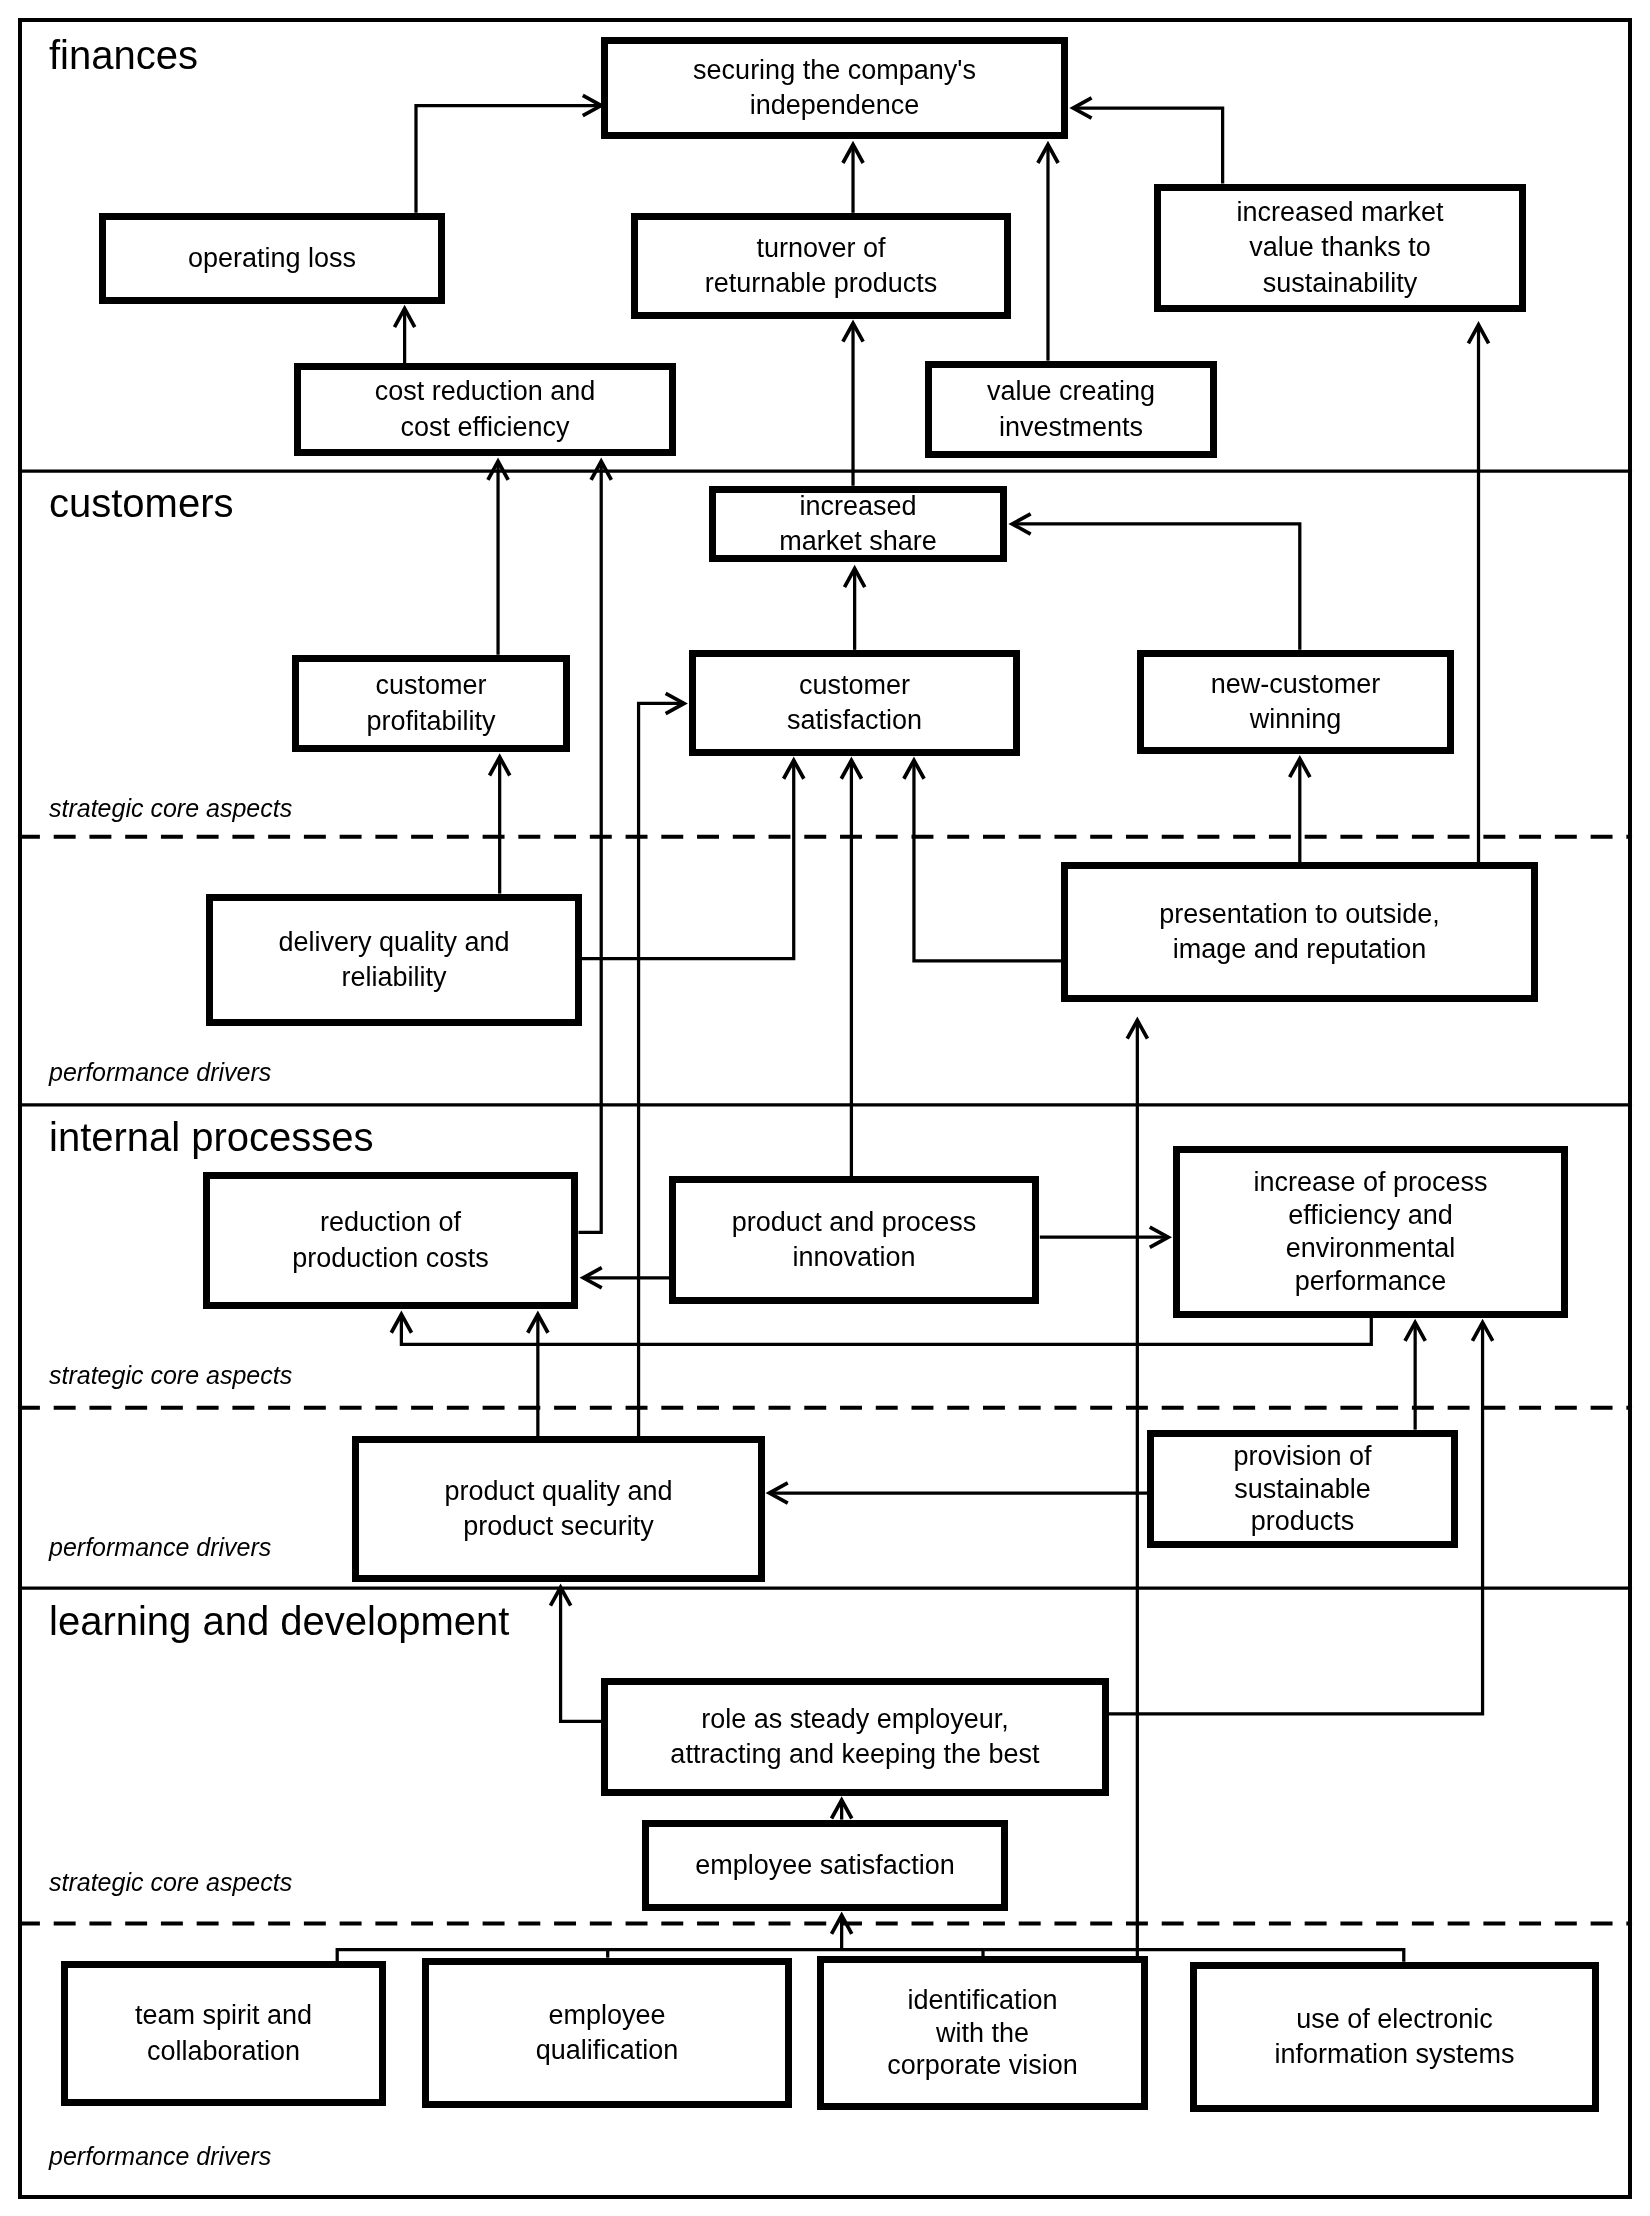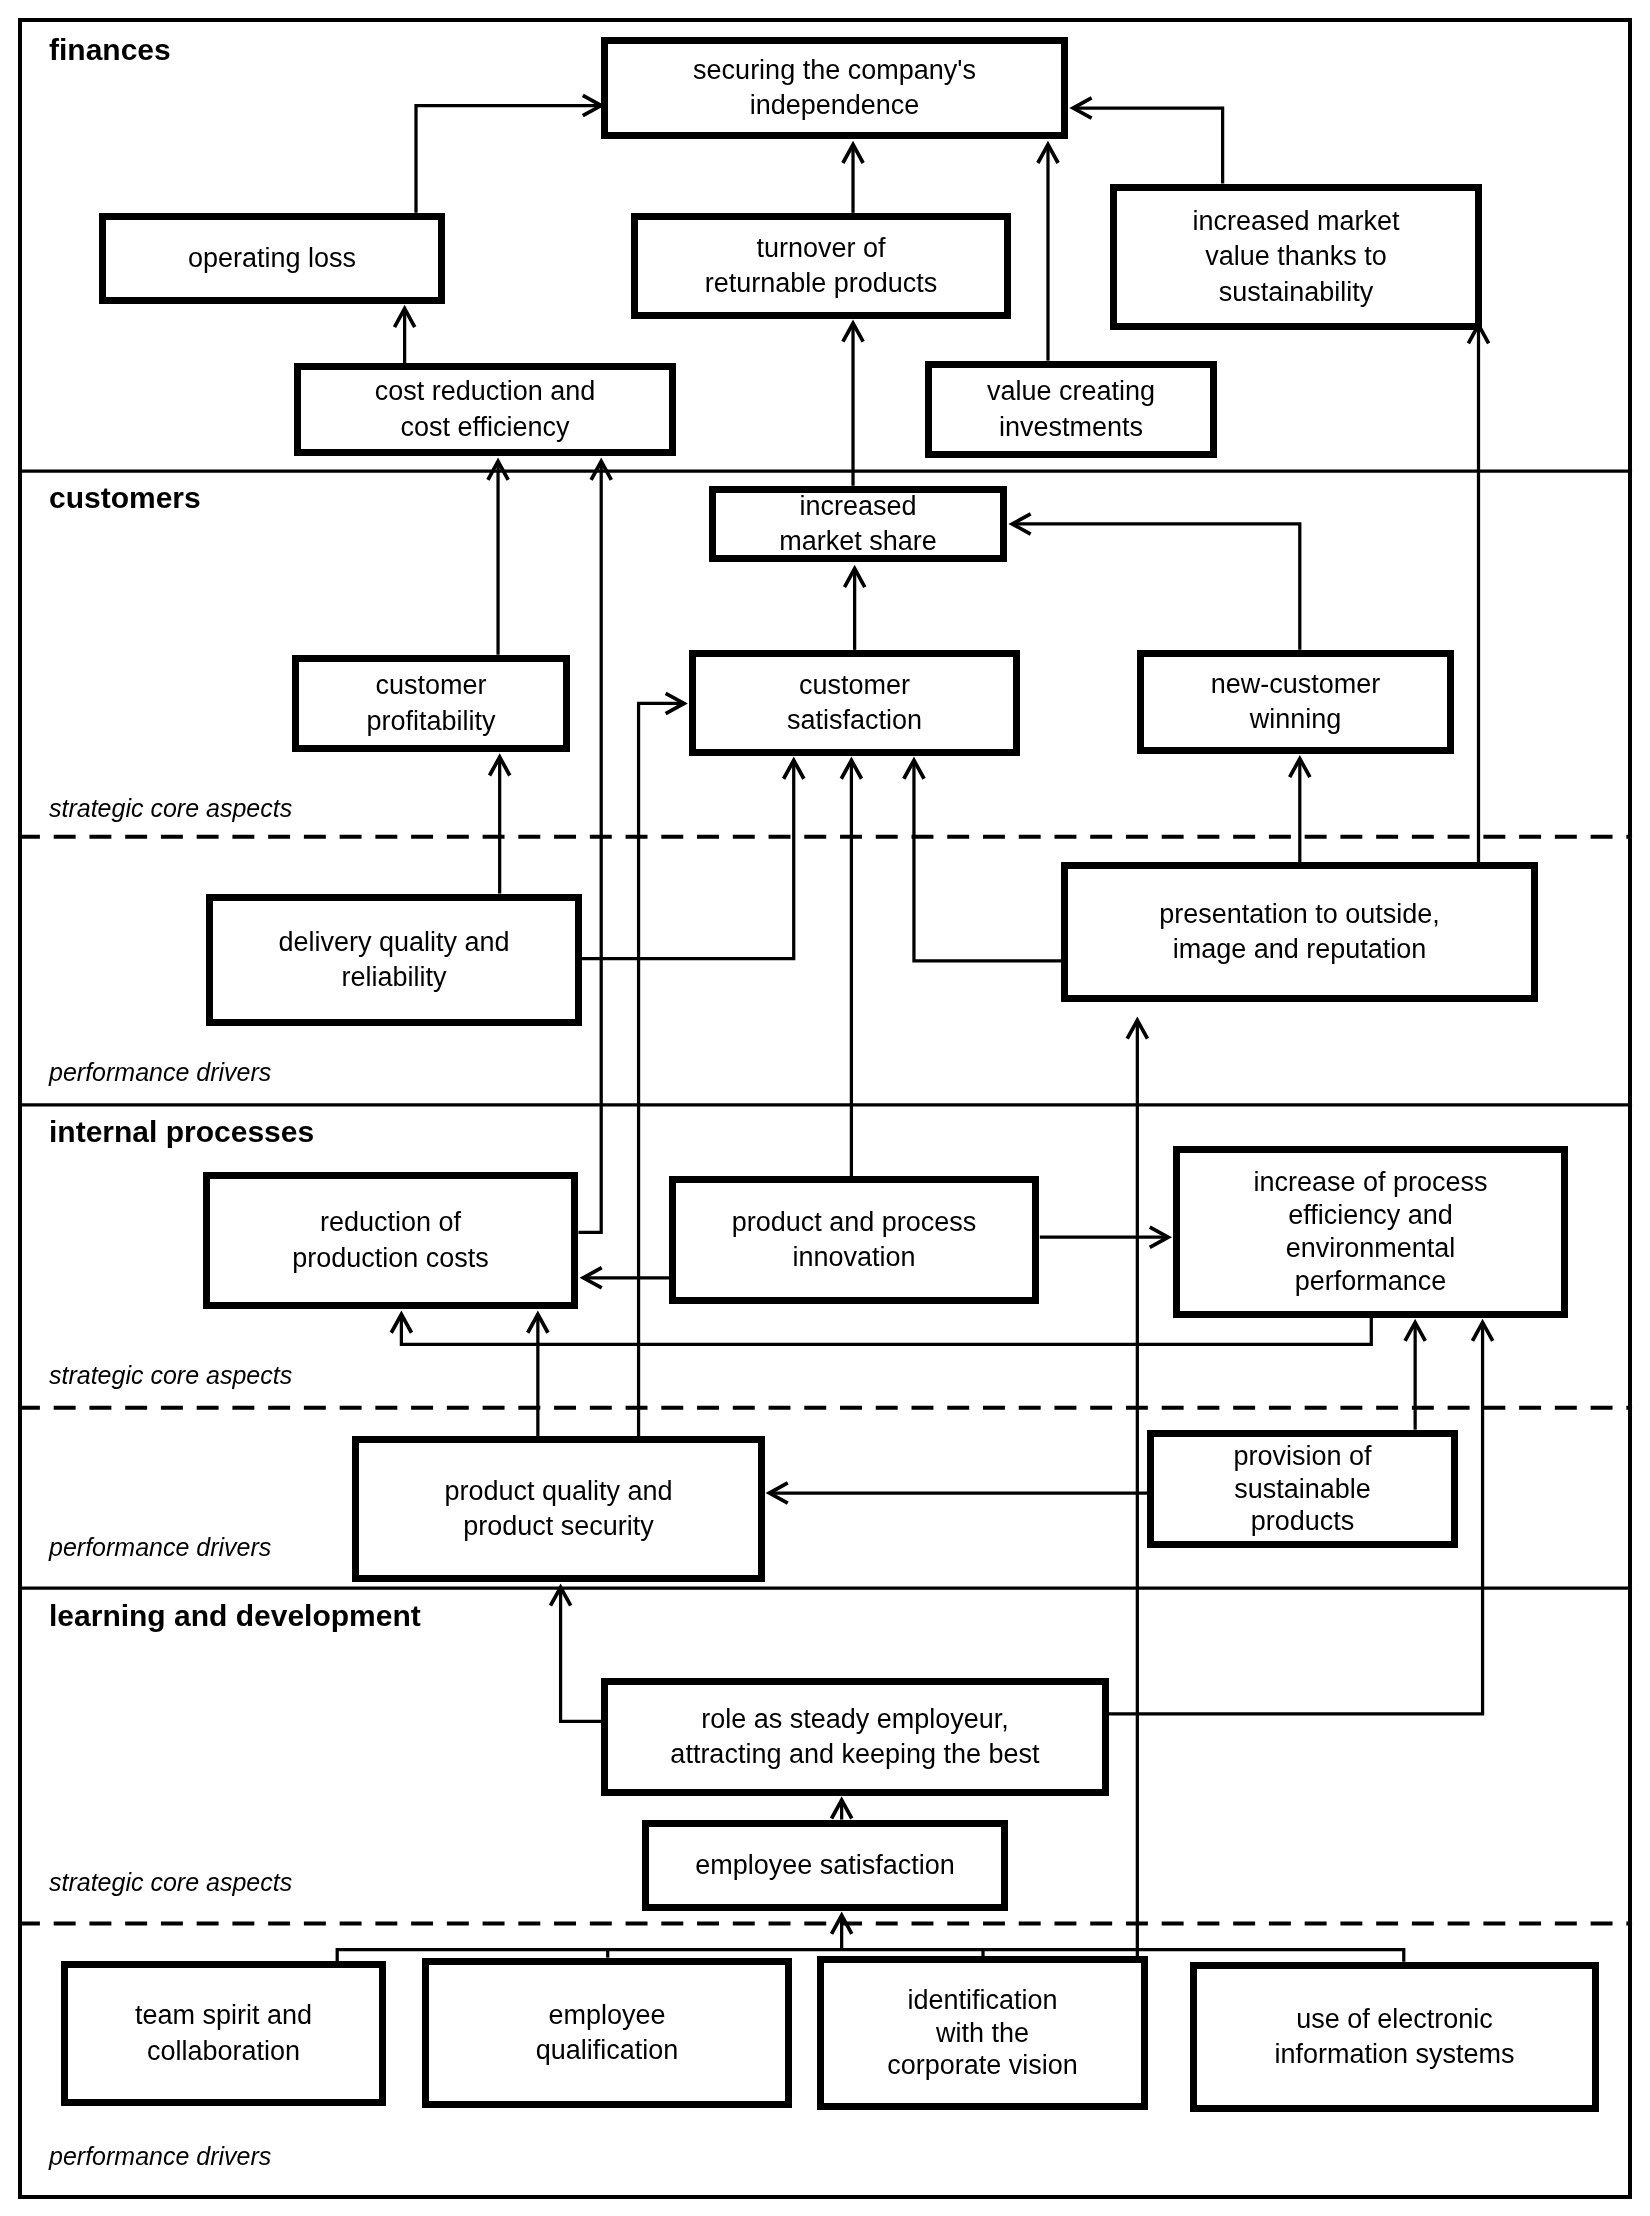--- a/index.html
+++ b/index.html
@@ -4,21 +4,21 @@
 <style>
   html,body{margin:0;padding:0;background:#ffffff;}
   #canvas{position:relative;width:1650px;height:2216px;background:#ffffff;
           font-family:"Liberation Sans", sans-serif;color:#000;overflow:hidden;}
   #frame{position:absolute;left:18px;top:18px;width:1614px;height:2181px;
          border:4.9px solid #000;box-sizing:border-box;}
   svg.layer{position:absolute;left:0;top:0;}
   .node{position:absolute;border:7.3px solid #000;background:#fff;box-sizing:border-box;
         display:flex;align-items:center;justify-content:center;text-align:center;
         font-size:27px;line-height:1.30;white-space:pre-line;padding:3.2px 8.1px;}
-  .section-label{position:absolute;font-weight:bold;font-size:30px;}
+  .section-label{position:absolute;font-weight:normal;font-size:40px;}
   .zone-label{position:absolute;font-style:italic;font-size:25px;margin-top:12px;}
 </style>
 </head>
 <body>
 
 <div id="canvas">
 
   <svg class="layer" width="1650" height="2216" viewBox="0 0 2031 2728">
     <defs>
       <marker id="vee" viewBox="0 0 30 30" markerWidth="34" markerHeight="34" markerUnits="userSpaceOnUse" refX="24" refY="15" orient="auto">
@@ -83,21 +83,21 @@
   <div class="zone-label" style="left:49px;top:1349px">strategic core aspects</div>
   <div class="zone-label" style="left:49px;top:1521px">performance drivers</div>
   <div class="zone-label" style="left:49px;top:1856px">strategic core aspects</div>
   <div class="zone-label" style="left:49px;top:2130px">performance drivers</div>
 
   <div class="node" style="left:601px;top:37px;width:467px;height:102px">securing the company's
 independence</div>
   <div class="node" style="left:99px;top:213px;width:346px;height:91px">operating loss</div>
   <div class="node" style="left:631px;top:213px;width:380px;height:106px">turnover of
 returnable products</div>
-  <div class="node" style="left:1110px;top:184px;width:372px;height:146px">increased market
+  <div class="node" style="left:1154px;top:184px;width:372px;height:128px">increased market
 value thanks to
 sustainability</div>
   <div class="node" style="left:294px;top:363px;width:382px;height:93px">cost reduction and
 cost efficiency</div>
   <div class="node" style="left:925px;top:361px;width:292px;height:97px">value creating
 investments</div>
   <div class="node" style="left:709px;top:486px;width:298px;height:76px">increased
 market share</div>
   <div class="node" style="left:292px;top:655px;width:278px;height:97px">customer
 profitability</div>

